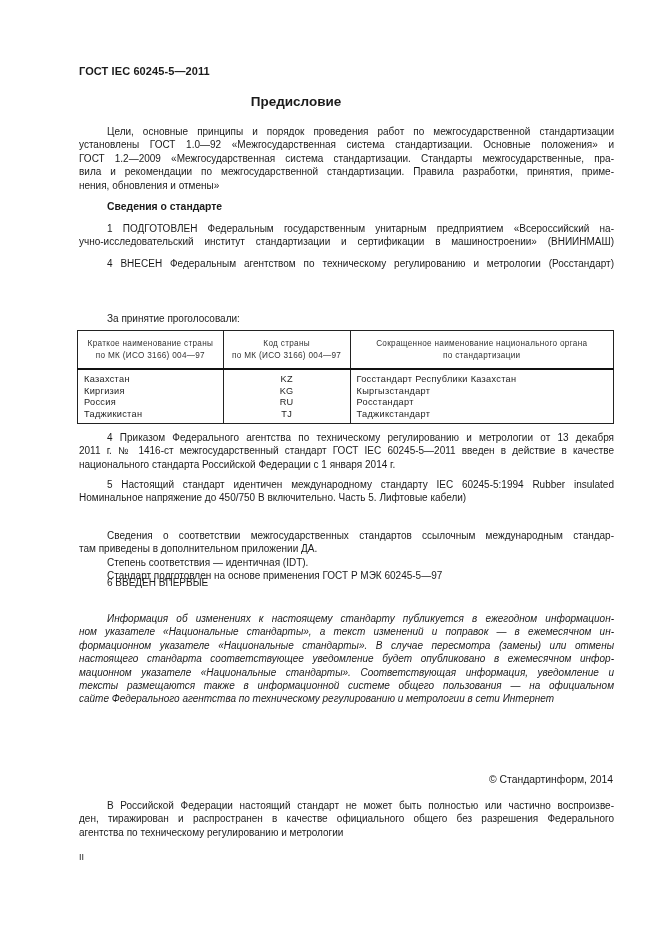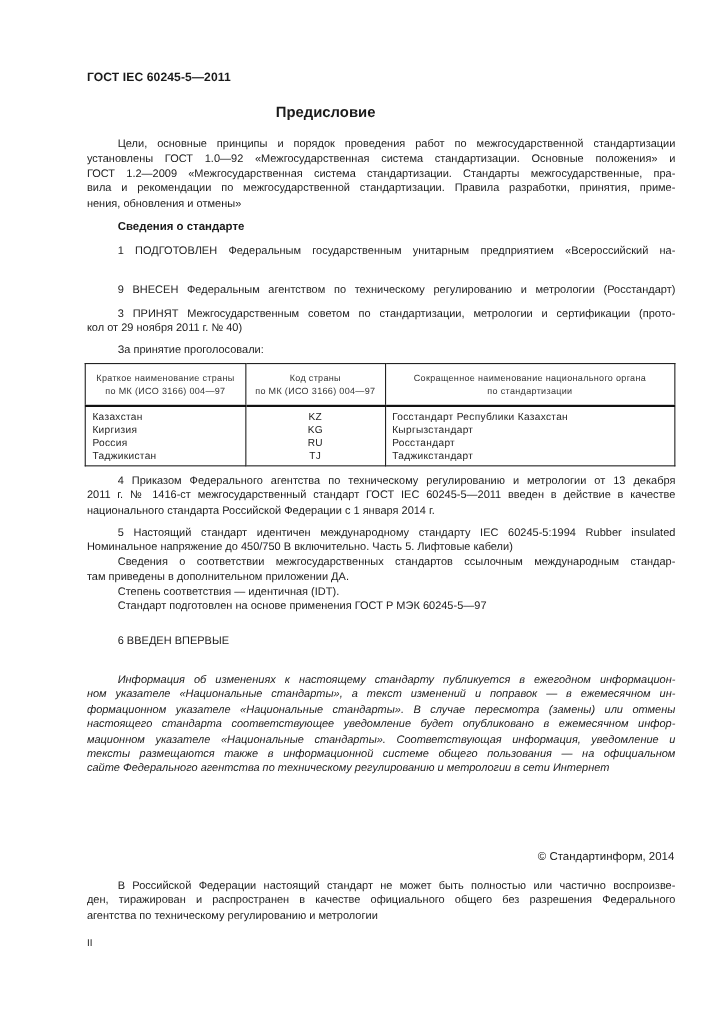--- a/index.html
+++ b/index.html
@@ -37,30 +37,27 @@
     <span class="rowline" style="text-align-last:justify;">установлены ГОСТ 1.0—92 «Межгосударственная система стандартизации. Основные положения» и</span>
     <span class="rowline" style="text-align-last:justify;">ГОСТ 1.2—2009 «Межгосударственная система стандартизации. Стандарты межгосударственные, пра-</span>
     <span class="rowline" style="text-align-last:justify;">вила и рекомендации по межгосударственной стандартизации. Правила разработки, принятия, приме-</span>
     <span class="rowline">нения, обновления и отмены»</span>
   </div>
 
   <div class="abs sub-h" style="top:201px;">Сведения о стандарте</div>
 
   <div class="abs para" style="top:222px;">
     <span class="rowline" style="padding-left:28px;text-align-last:justify;">1  ПОДГОТОВЛЕН Федеральным государственным унитарным предприятием «Всероссийский на-</span>
+    <span class="rowline" style="text-align-last:justify;">учно-исследовательский институт стандартизации и сертификации в машиностроении» (ВНИИНМАШ)</span>
   </div>
 
   <div class="abs para" style="top:257px;">
-    <span class="rowline" style="padding-left:28px;text-align-last:justify;">9  ВНЕСЕН Федеральным агентством по техническому регулированию и метрологии (Росстандарт)</span>
+    <span class="rowline" style="padding-left:28px;text-align-last:justify;">4  ВНЕСЕН Федеральным агентством по техническому регулированию и метрологии (Росстандарт)</span>
   </div>
 
-  <div class="abs para" style="top:279px;">
-    <span class="rowline" style="padding-left:28px;text-align-last:justify;">3  ПРИНЯТ Межгосударственным советом по стандартизации, метрологии и сертификации (прото-</span>
-    <span class="rowline">кол  от 29 ноября 2011 г. № 40)</span>
-  </div>
 
   <div class="abs para" style="top:312px;">
     <span class="rowline" style="padding-left:28px;">За принятие проголосовали:</span>
   </div>
 
   <table class="votes">
     <colgroup>
       <col style="width:146px">
       <col style="width:127px">
       <col style="width:264px">
@@ -107,21 +104,21 @@
 
   <div class="abs para" style="top:431px;">
     <span class="rowline" style="padding-left:28px;text-align-last:justify;">4  Приказом Федерального агентства по техническому регулированию и метрологии от 13 декабря</span>
     <span class="rowline" style="text-align-last:justify;">2011 г. № 1416-ст межгосударственный стандарт ГОСТ IEC 60245-5—2011 введен в действие в качестве</span>
     <span class="rowline">национального стандарта Российской Федерации с 1 января 2014 г.</span>
   </div>
 
   <div class="abs para" style="top:478px;">
     <span class="rowline" style="padding-left:28px;text-align-last:justify;">5  Настоящий стандарт идентичен международному стандарту IEC 60245-5:1994 Rubber insulated</span>
     <span class="rowline">Номинальное напряжение до 450/750 В включительно. Часть 5. Лифтовые кабели)</span>
-    <span class="rowline" style="padding-left:28px;text-align-last:justify;">Сведения о соответствии межгосударственных стандартов ссылочным международным стандар-</span>
+    <span class="rowline" style="padding-left:28px;text-align-last:justify;margin-top:24px;">Сведения о соответствии межгосударственных стандартов ссылочным международным стандар-</span>
     <span class="rowline">там приведены в дополнительном приложении ДА.</span>
     <span class="rowline" style="padding-left:28px;">Степень соответствия — идентичная (IDT).</span>
     <span class="rowline" style="padding-left:28px;">Стандарт подготовлен на основе применения ГОСТ Р МЭК 60245-5—97</span>
   </div>
 
   <div class="abs para" style="top:576px;">
     <span class="rowline" style="padding-left:28px;">6  ВВЕДЕН ВПЕРВЫЕ</span>
   </div>
 
   <div class="abs para ital" style="top:612px;">

